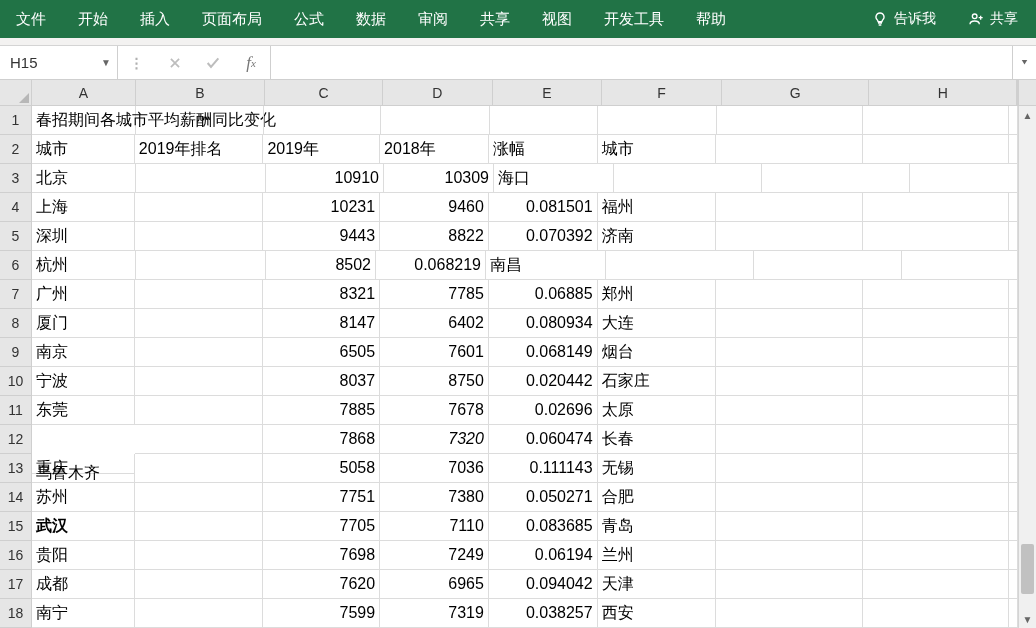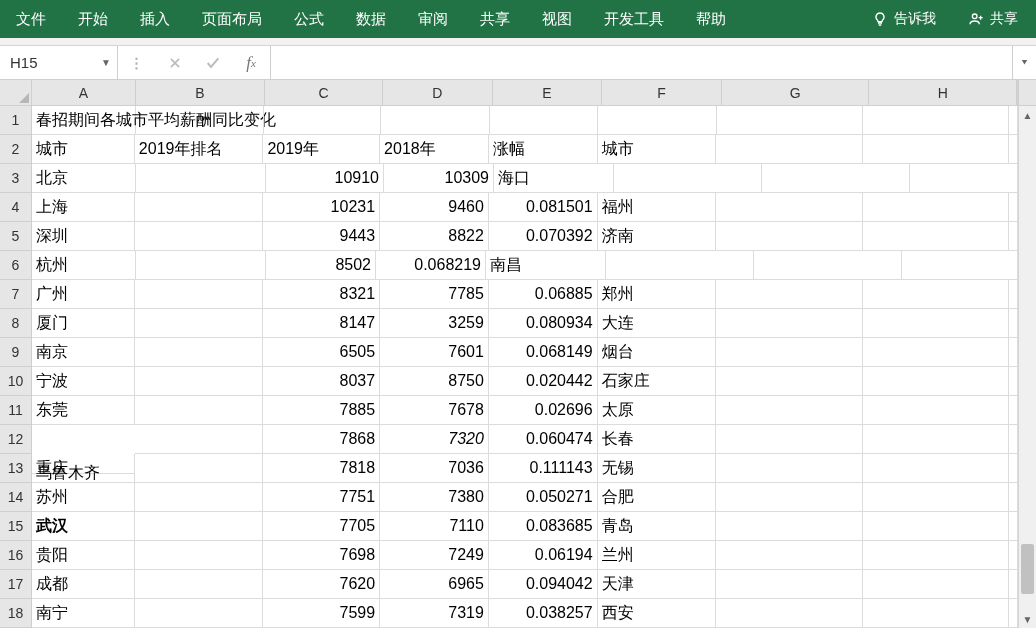--- a/index.html
+++ b/index.html
@@ -357,21 +357,21 @@
         <div class="cell num" style="width: 110px; text-align: right;">0.06885</div>
         <div class="cell" style="width: 120px;">郑州</div>
         <div class="cell" style="width: 148px;"></div>
         <div class="cell" style="width: 148px;"></div>
         <div class="cell" style="flex: 1 1 0%;"></div>
       </div>
       <div class="row">
         <div class="cell" style="width: 104px;">厦门</div>
         <div class="cell" style="width: 130px;"></div>
         <div class="cell num" style="width: 118px;">8147</div>
-        <div class="cell num" style="width: 110px;">3259</div>
+        <div class="cell num" style="width: 110px;">6402</div>
         <div class="cell num" style="width: 110px;">0.080934</div>
         <div class="cell" style="width: 120px;">大连</div>
         <div class="cell" style="width: 148px;"></div>
         <div class="cell" style="width: 148px;"></div>
         <div class="cell" style="flex: 1 1 0%;"></div>
       </div>
       <div class="row">
         <div class="cell" style="width: 104px;">南京</div>
         <div class="cell" style="width: 130px;"></div>
         <div class="cell num" style="width: 118px;">6505</div>
@@ -411,21 +411,21 @@
         <div class="cell num" style="width: 110px; font-style: italic;">7320</div>
         <div class="cell num" style="width: 110px;">0.060474</div>
         <div class="cell" style="width: 120px;">长春</div>
         <div class="cell" style="width: 148px;"></div>
         <div class="cell" style="width: 148px;"></div>
         <div class="cell" style="flex: 1 1 0%;"></div>
       </div>
       <div class="row">
         <div class="cell" style="width: 104px;">重庆</div>
         <div class="cell" style="width: 130px;"></div>
-        <div class="cell num" style="width: 118px;">7818</div>
+        <div class="cell num" style="width: 118px;">5058</div>
         <div class="cell num" style="width: 110px;">7036</div>
         <div class="cell num" style="width: 110px;">0.111143</div>
         <div class="cell" style="width: 120px;">无锡</div>
         <div class="cell" style="width: 148px;"></div>
         <div class="cell" style="width: 148px;"></div>
         <div class="cell" style="flex: 1 1 0%;"></div>
       </div>
       <div class="row">
         <div class="cell" style="width: 104px;">苏州</div>
         <div class="cell" style="width: 130px;"></div>

